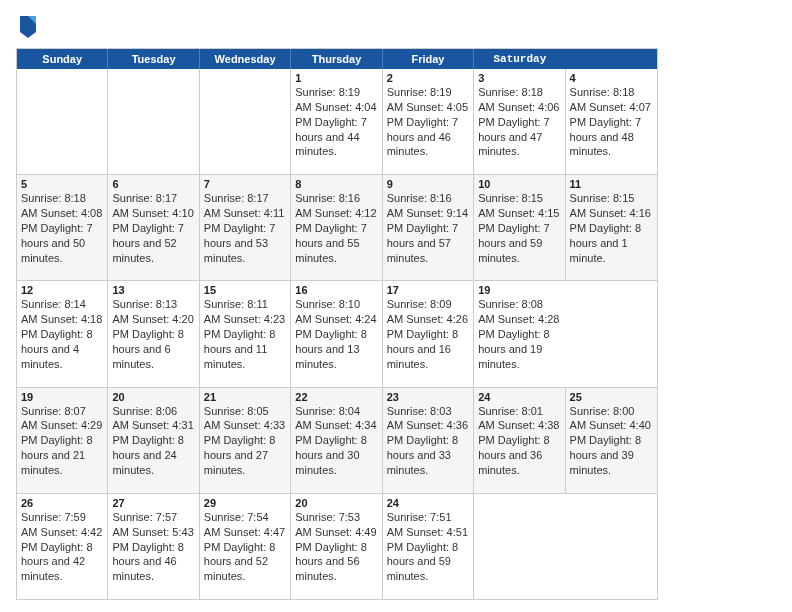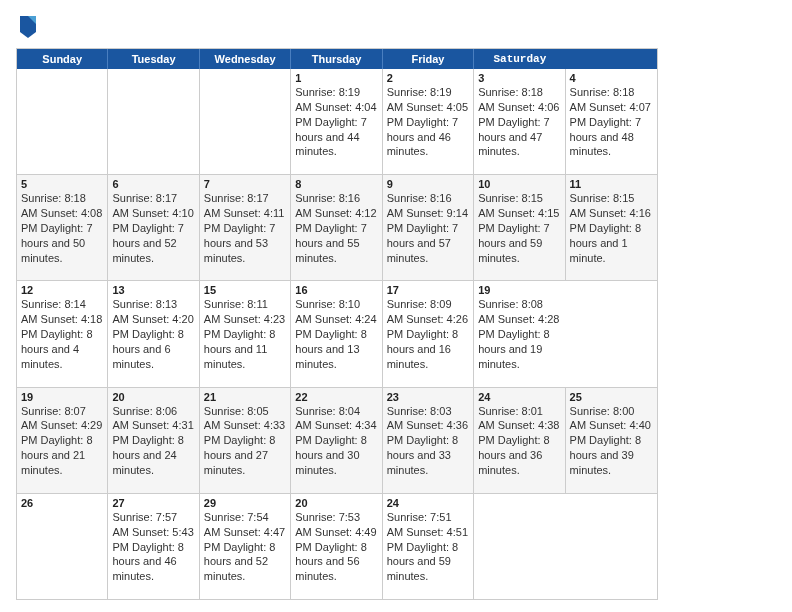--- a/index.html
+++ b/index.html
@@ -313,20 +313,24 @@
             <div class="day-number">25</div>
             <div class="cell-info">Sunrise: 8:00 AM
 Sunset: 4:40 PM
 Daylight: 8 hours
 and 39 minutes.</div>
           </div>
         </div>
         <div class="cal-row">
           <div class="cal-cell">
             <div class="day-number">26</div>
+            <div class="cell-info">Sunrise: 7:59 AM
+Sunset: 4:42 PM
+Daylight: 8 hours
+and 42 minutes.</div>
           </div>
           <div class="cal-cell">
             <div class="day-number">27</div>
             <div class="cell-info">Sunrise: 7:57 AM
 Sunset: 5:43 PM
 Daylight: 8 hours
 and 46 minutes.</div>
           </div>
           <div class="cal-cell">
             <div class="day-number">29</div>

